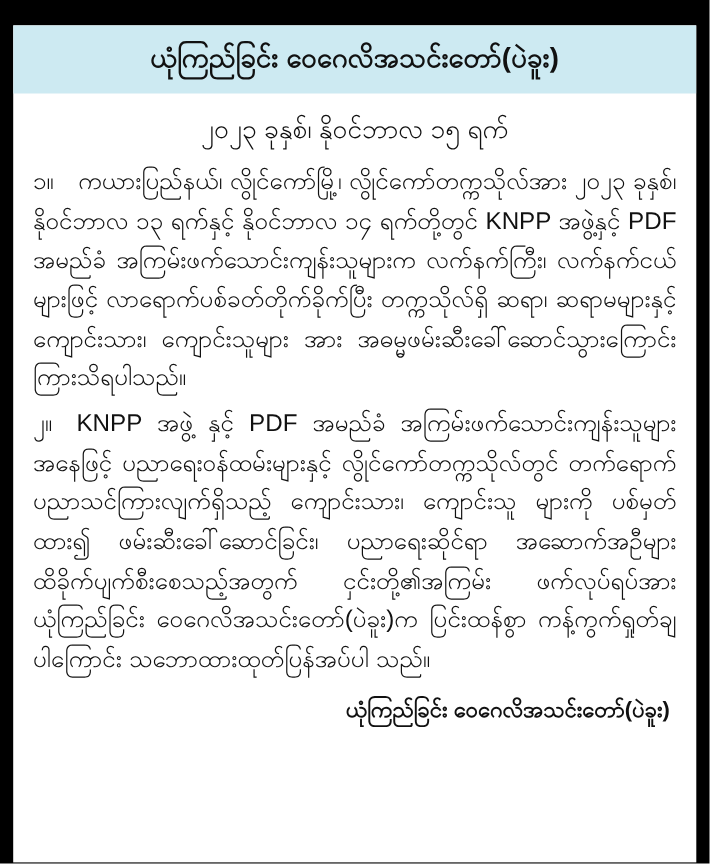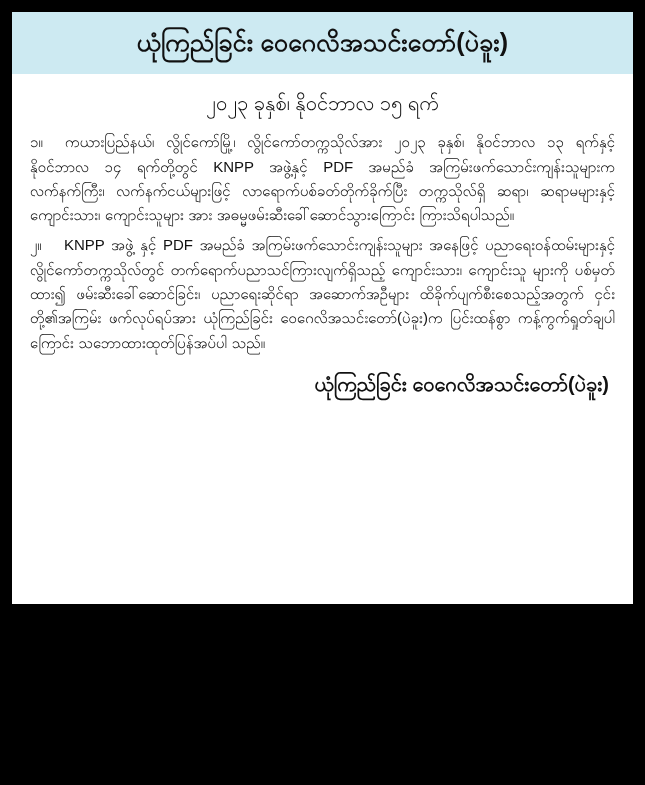--- a/index.html
+++ b/index.html
@@ -9,23 +9,23 @@
   body {
     width: 645px;
     height: 785px;
     background: #000000;
     font-family: "Liberation Sans", sans-serif;
     overflow: hidden;
   }
   .page {
     position: absolute;
     left: 12px;
-    top: 12px;
+    top: 23px;
     width: 621px;
-    height: 592px;
+    height: 761px;
     background: #ffffff;
     box-sizing: border-box;
     overflow: hidden;
   }
   .header-band {
     background: #cdeaf2;
     padding: 12px 18px 14px 18px;
     text-align: center;
   }
   .header-line {
@@ -33,27 +33,27 @@
     font-weight: bold;
     color: #111111;
     line-height: 1.45;
     letter-spacing: 0.2px;
   }
   .body-wrap {
     padding: 14px 18px 10px 18px;
   }
   .doc-date {
     text-align: center;
-    font-size: 20px;
+    font-size: 24px;
     color: #111111;
     margin: 2px 0 10px 0;
     font-weight: normal;
   }
   .para {
-    font-size: 15px;
+    font-size: 22px;
     color: #111111;
     line-height: 1.62;
     text-align: justify;
     text-justify: inter-word;
     margin: 0 0 6px 0;
     word-spacing: 0.5px;
   }
   .para .num {
     font-weight: normal;
   }

